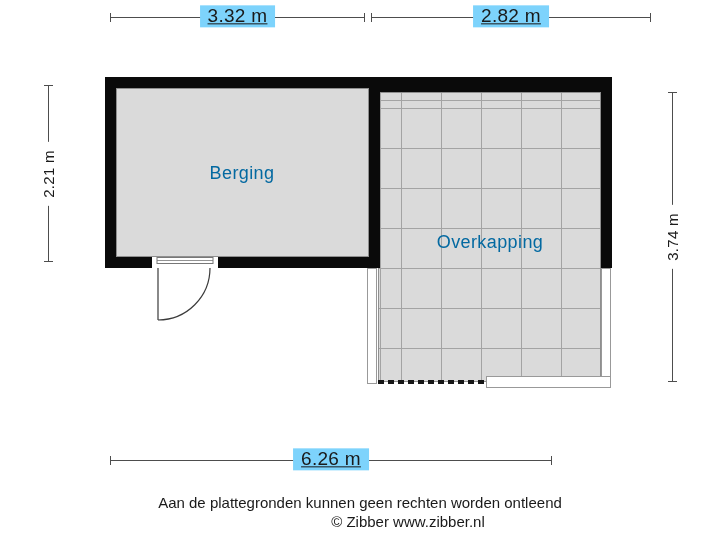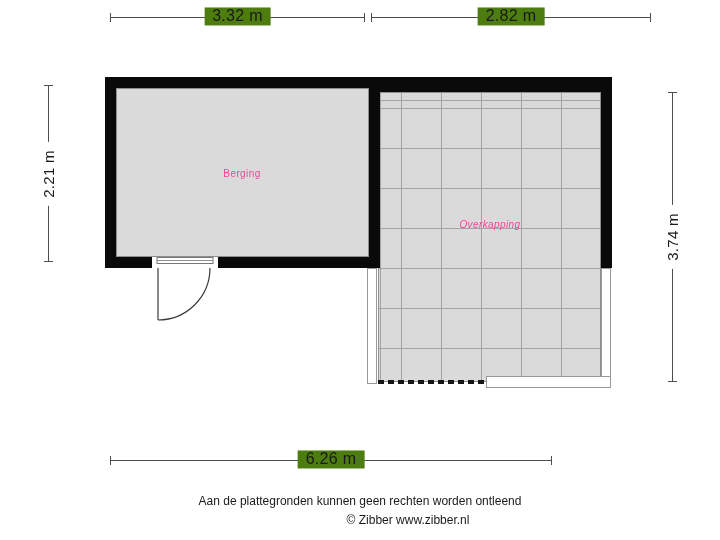--- a/index.html
+++ b/index.html
@@ -11,40 +11,40 @@
   }
   .abs { position:absolute; }
 
   
   .dim-h { position:absolute; height:9px; }
   .dim-h .line { position:absolute; left:0; right:0; top:4px; height:1px; background:#4d4d4d; }
   .dim-h .tick { position:absolute; top:0; width:1px; height:9px; background:#4d4d4d; }
   .dim-h .tick.l { left:0; } .dim-h .tick.r { right:0; }
   .dim-h .lbl {
     position:absolute; left:50%; top:4px; transform:translate(-50%,-53%);
-    background:#4d7c0f; padding:0 8px; font-size:16px; white-space:nowrap; letter-spacing:.3px;
+    background:#7dd3fc; padding:0 8px; font-size:19px; white-space:nowrap; letter-spacing:.3px;text-decoration:underline;
   }
   .dim-v { position:absolute; width:9px; }
   .dim-v .line { position:absolute; top:0; bottom:0; left:4px; width:1px; background:#4d4d4d; }
   .dim-v .tick { position:absolute; left:0; width:9px; height:1px; background:#4d4d4d; }
   .dim-v .tick.t { top:0; } .dim-v .tick.b { bottom:0; }
   .dim-v .lbl {
     position:absolute; left:4px; top:50%; transform:translate(-50%,-50%) rotate(-90deg);
     background:#fff; padding:0 8px; font-size:15px; white-space:nowrap; letter-spacing:.3px;
   }
 
   
   .wall { background:#0a0a0a; }
   .room-floor { background:#dadada; border:1px solid #8f8f8f; box-sizing:border-box; }
 
   .berging-block { left:105px; top:77px; width:275px; height:191px; background:#0a0a0a; }
   .berging-floor { left:11px; top:11px; width:253px; height:169px; }
   .room-label {
     position:absolute; transform:translate(-50%,-50%);
-    font-size:10px; letter-spacing:.4px; white-space:nowrap; color:#ec4899;
+    font-size:18px; letter-spacing:.4px; white-space:nowrap; color:#0369a1;
   }
 
   .ovk-top-wall   { left:369px; top:77px;  width:243px; height:15px; }
   .ovk-right-wall { left:601px; top:77px;  width:11px;  height:191px; }
   .ovk-floor {
     left:378px; top:92px; width:223px; height:290px;
     background-color:#dadada;
     background-image:
       repeating-linear-gradient(to right,  #a3a3a3 0 1px, transparent 1px 40px),
       repeating-linear-gradient(to bottom, #a3a3a3 0 1px, transparent 1px 40px);
@@ -56,21 +56,21 @@
   .ovk-right-open { left:601px; top:268px; width:10px; height:120px; }
   .ovk-step       { left:486px; top:376px; width:125px; height:12px; }
   .ovk-dashed {
     left:378px; top:380px; width:110px; height:4px;
     background:repeating-linear-gradient(to right, #151515 0 6px, transparent 6px 10px);
   }
 
   .door-svg { left:140px; top:250px; width:100px; height:90px; }
 
   
-  .footer-line { position:absolute; left:0; width:720px; text-align:center; font-size:12px; }
+  .footer-line { position:absolute; left:0; width:720px; text-align:center; font-size:15px; }
   .footer-1 { top:494px; }
   .footer-2 { top:513px;margin-left:48px; }
 </style>
 </head>
 <body>
 
 <div class="dim-h" style="left:110px; top:13px; width:255px">
   <div class="line"></div>
   <div class="tick l"></div>
   <div class="tick r"></div>
@@ -115,21 +115,21 @@
   <div class="abs berging-block">
     <div class="abs room-floor berging-floor"></div>
   </div>
   <span class="room-label" style="left:242px; top:173px;">Berging</span>
 
   <div class="abs open-wall ovk-left-open"></div>
   <div class="abs open-wall ovk-right-open"></div>
   <div class="abs open-wall ovk-step"></div>
   <div class="abs ovk-dashed"></div>
 
-  <span class="room-label" style="left:490px; top:224px;font-style:italic;">Overkapping</span>
+  <span class="room-label" style="left:490px; top:242px;">Overkapping</span>
 
   <svg class="abs door-svg" viewBox="0 0 100 90">
     <rect x="12" y="7" width="66" height="11" fill="#ffffff"></rect>
     <rect x="17" y="7.5" width="56" height="6" fill="#ffffff" stroke="#777777" stroke-width="1"></rect>
     <line x1="17" y1="10.5" x2="73" y2="10.5" stroke="#777777" stroke-width="0.8"></line>
     <line x1="18" y1="18" x2="18" y2="70" stroke="#3a3a3a" stroke-width="1.2"></line>
     <path d="M 18 70 A 52 52 0 0 0 70 18" fill="none" stroke="#3a3a3a" stroke-width="1.2"></path>
   </svg>
 
 </div>

